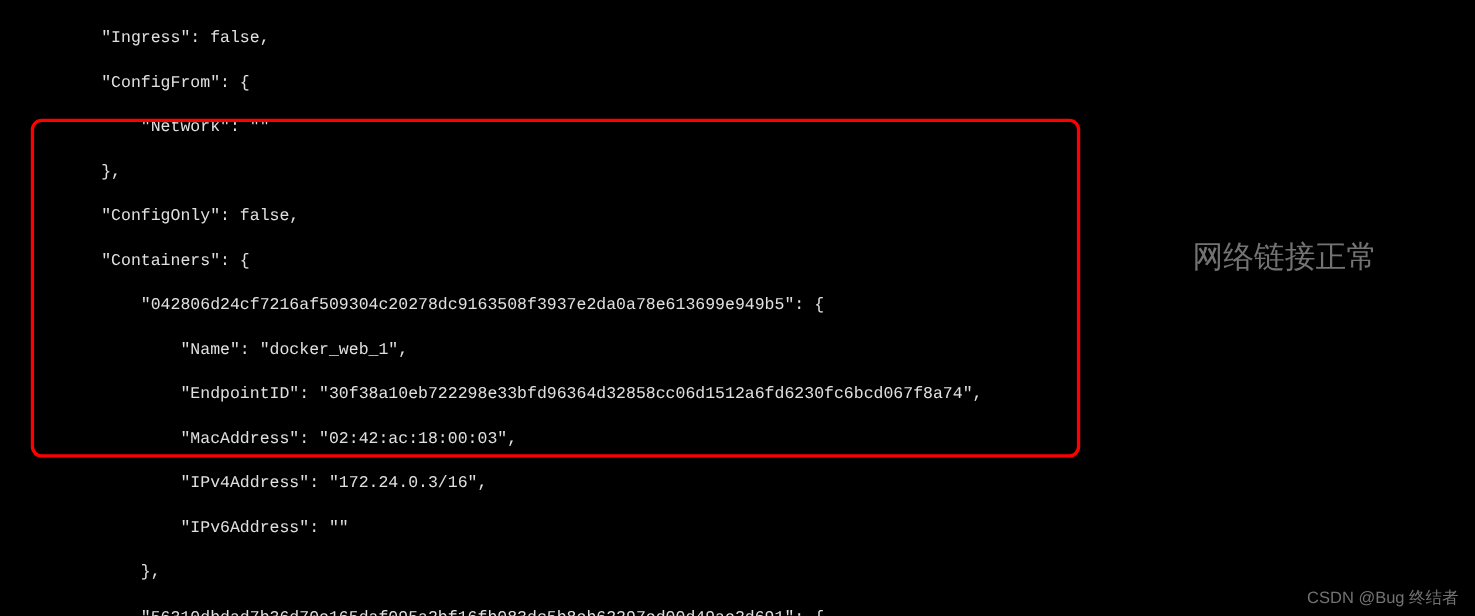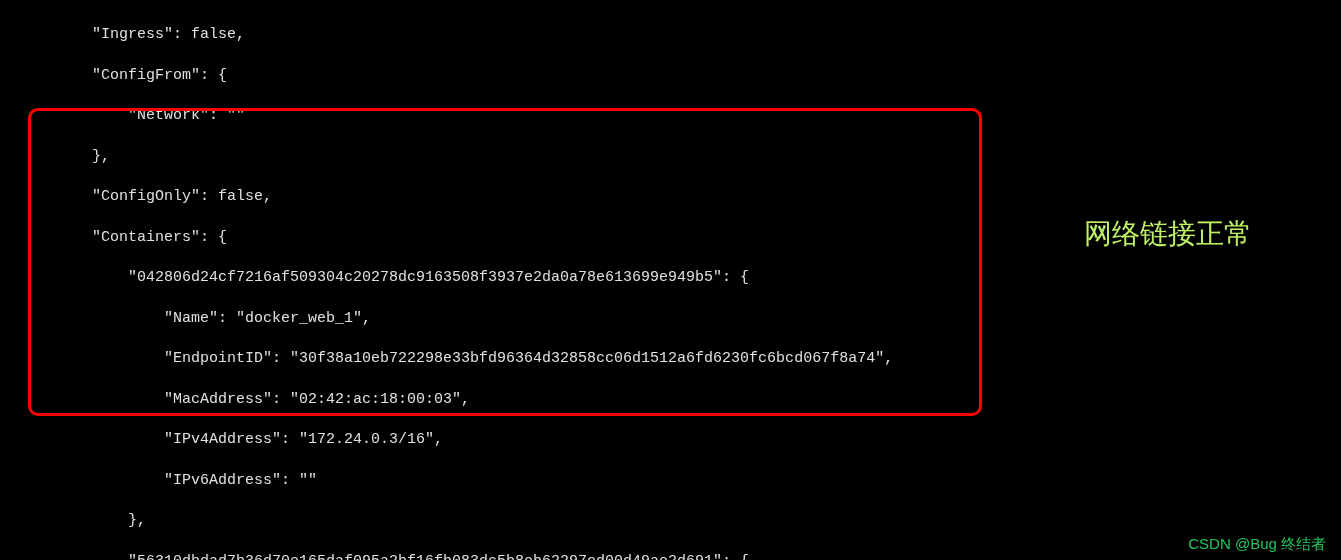--- a/index.html
+++ b/index.html
@@ -31,32 +31,32 @@
       border: 3px solid #ff0000;
       border-radius: 10px;
       left: 28px;
       top: 108px;
       width: 954px;
       height: 308px;
       pointer-events: none;
     }
     .annotation {
       position: absolute;
-      color: #bef264;
+      color: #737373;
       font-family: "Microsoft YaHei", SimSun, Arial, sans-serif;
       font-size: 28px;
       font-weight: 400;
       top: 215px;
       left: 1084px;
     }
     .watermark {
       position: absolute;
       bottom: 6px;
       right: 15px;
-      color: #22c55e;
+      color: #737373;
       font-family: Arial, sans-serif;
       font-size: 15px;
     }
   </style>
 </head>
 <body>
 
 <div class="terminal-output">
 <div class="line">        "Ingress": false,</div>
 <div class="line">        "ConfigFrom": {</div>

